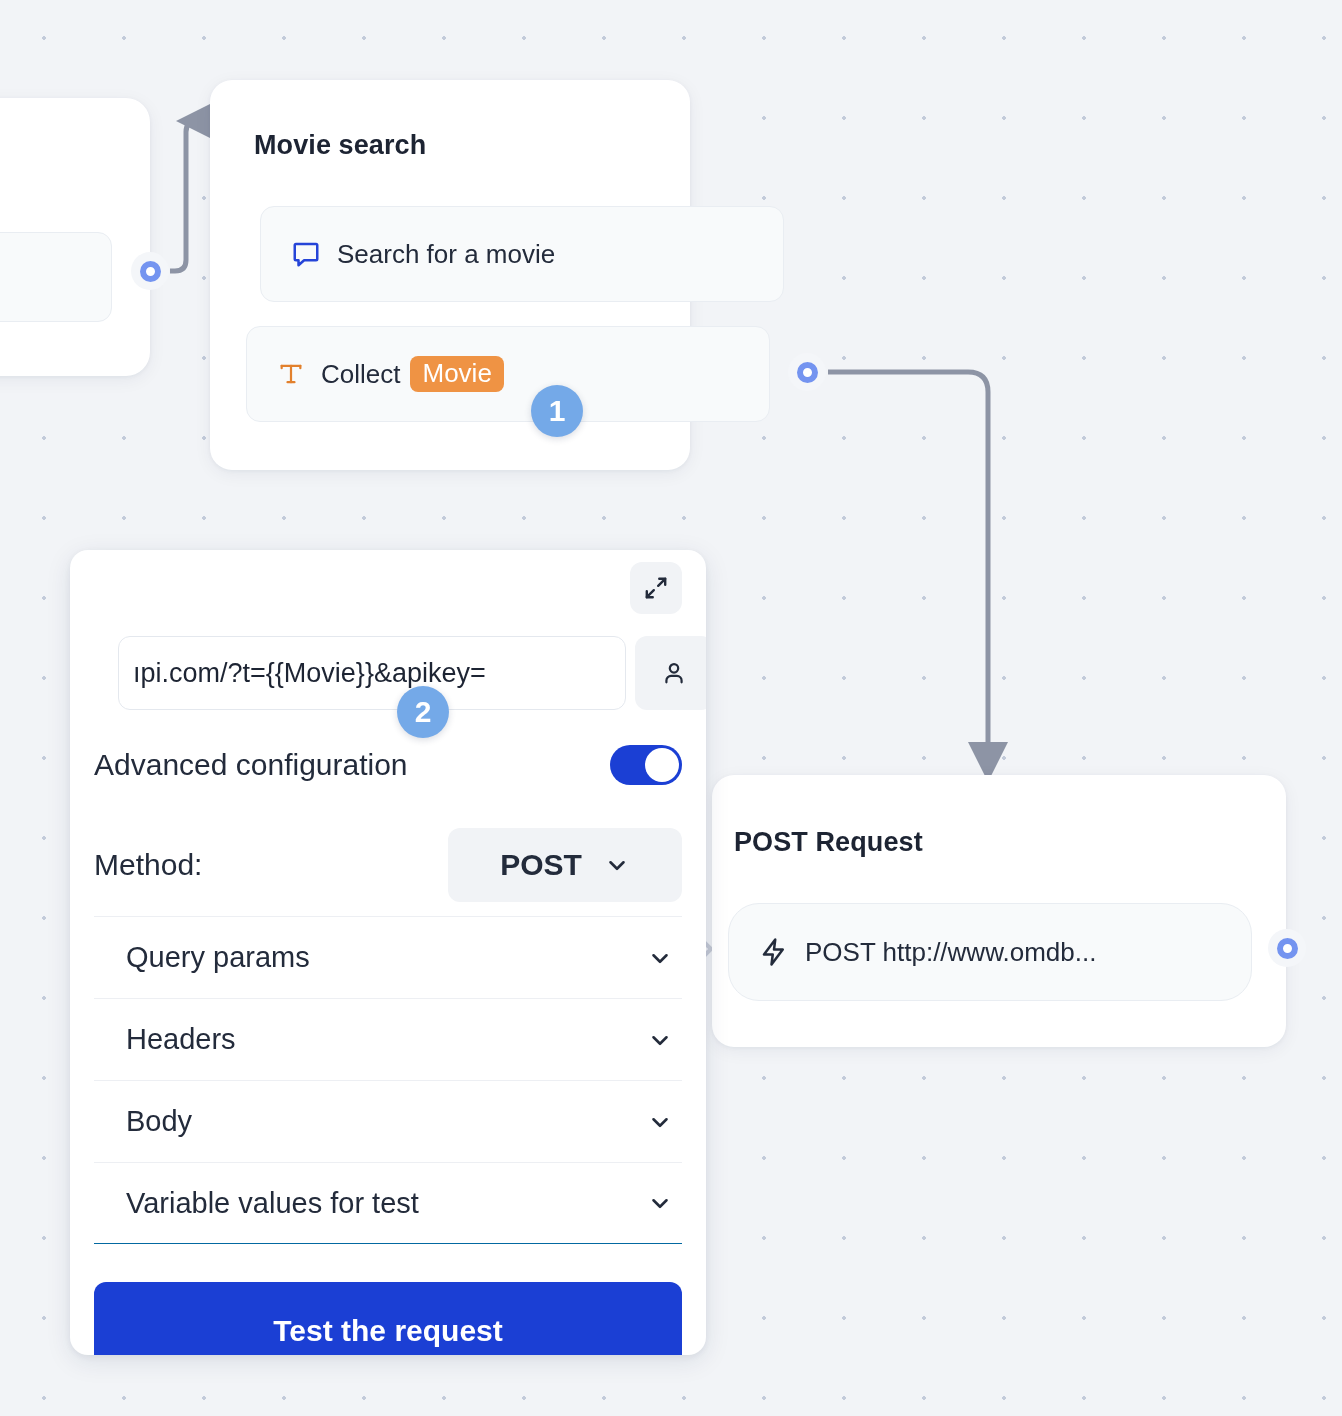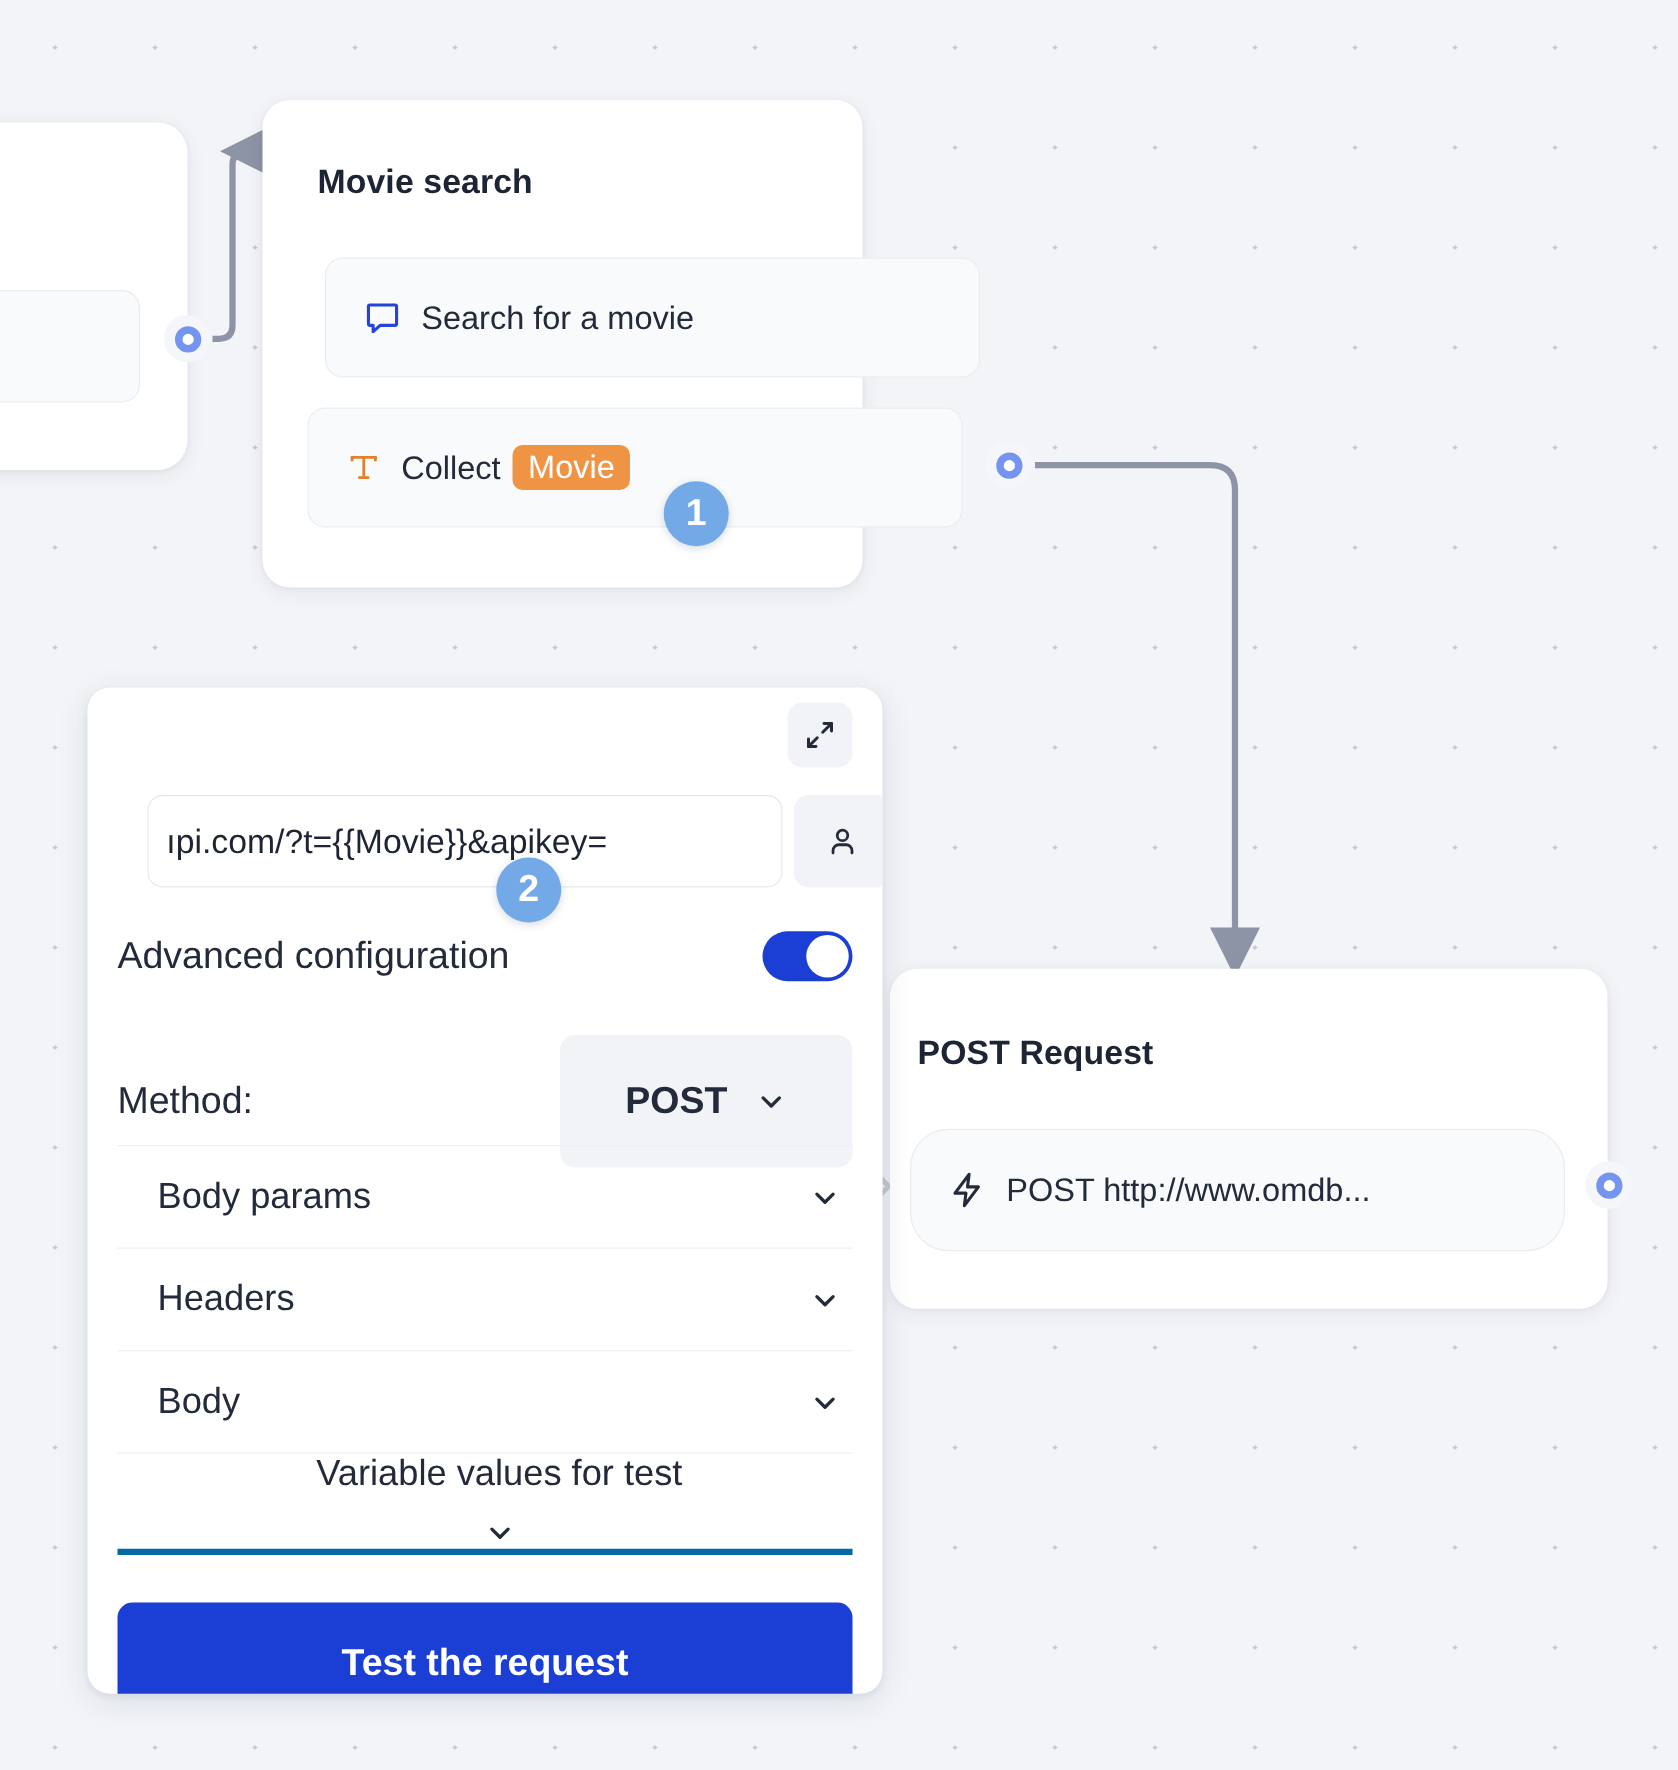--- a/index.html
+++ b/index.html
@@ -219,21 +219,21 @@
     min-width: 190px;
     height: 74px;
     background: #f1f3f6;
     border-radius: 12px;
     border: none;
     display: flex;
     align-items: center;
     justify-content: center;
     gap: 22px;
     cursor: pointer;
-    padding: 16px 22px;
+    padding: 0 22px;
   }
   .method-value {
     font-size: 30px;
     font-weight: 700;
     color: #232b3b;
   }
   .accordion {
     position: absolute;
     left: 24px;
     top: 366px;
@@ -242,21 +242,21 @@
   .acc-item {
     height: 82px;
     border-top: 1px solid #edeff3;
     display: flex;
     align-items: center;
     justify-content: space-between;
     padding: 0 9px 0 32px;
     box-sizing: border-box;
     cursor: pointer;
   }
-  .acc-item:last-child { border-bottom: 5px solid #0369a1; flex-direction: column; }
+  .acc-item:last-child { border-bottom: 1px solid #0369a1; }
   .acc-label {
     font-size: 29px;
     color: #232b3b;
   }
   .test-btn {
     position: absolute;
     left: 24px;
     top: 732px;
     width: 588px;
     height: 98px;
@@ -378,21 +378,21 @@
         <span style="display:flex;">
           <svg class="chev" width="26" height="26" viewBox="0 0 24 24" fill="none" stroke="#232b3b" stroke-width="2.4" stroke-linecap="round" stroke-linejoin="round">
             <path d="M6 9.5 12 15.5 18 9.5"></path>
           </svg>
         </span>
       </div>
     </div>
 
     <div class="accordion">
       <div class="acc-item">
-        <span class="acc-label">Body params</span>
+        <span class="acc-label">Query params</span>
         <span style="display:flex;">
           <svg class="chev" width="26" height="26" viewBox="0 0 24 24" fill="none" stroke="#232b3b" stroke-width="2.4" stroke-linecap="round" stroke-linejoin="round">
             <path d="M6 9.5 12 15.5 18 9.5"></path>
           </svg>
         </span>
       </div>
       <div class="acc-item">
         <span class="acc-label">Headers</span>
         <span style="display:flex;">
           <svg class="chev" width="26" height="26" viewBox="0 0 24 24" fill="none" stroke="#232b3b" stroke-width="2.4" stroke-linecap="round" stroke-linejoin="round">

